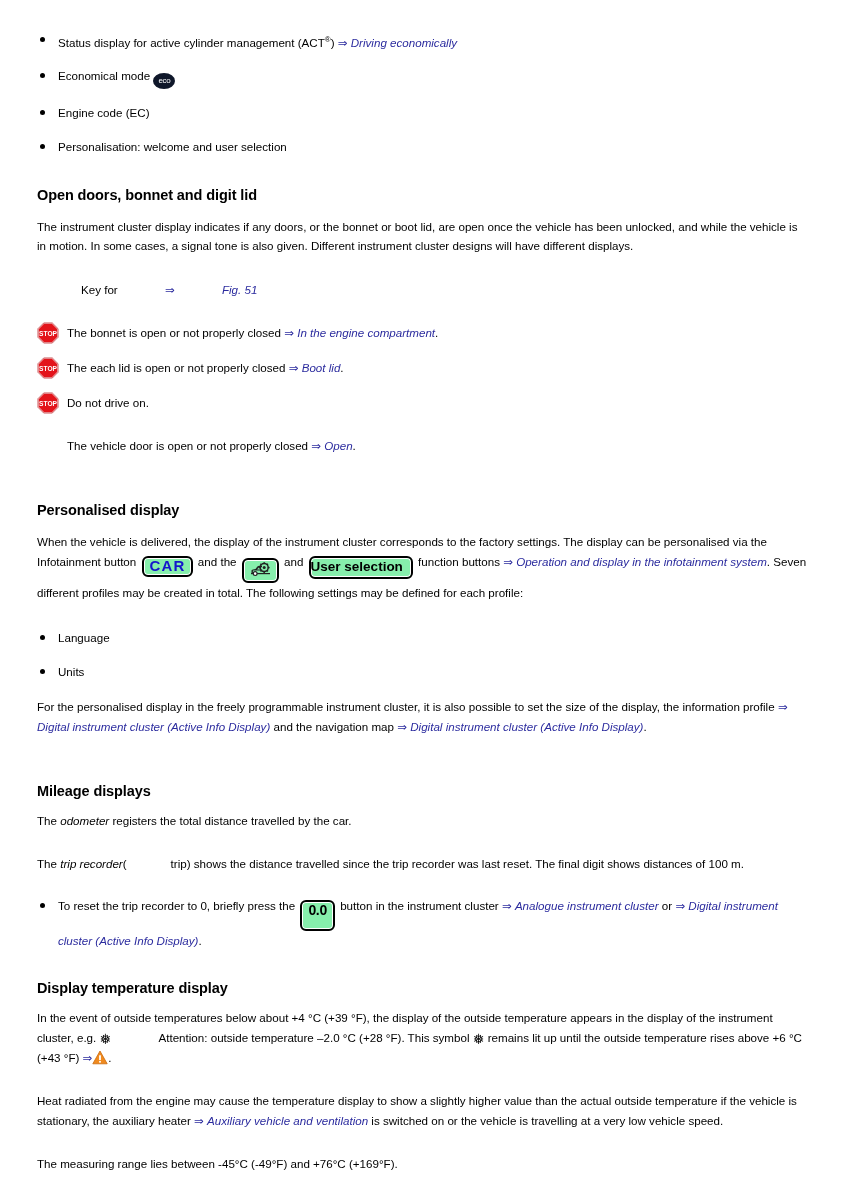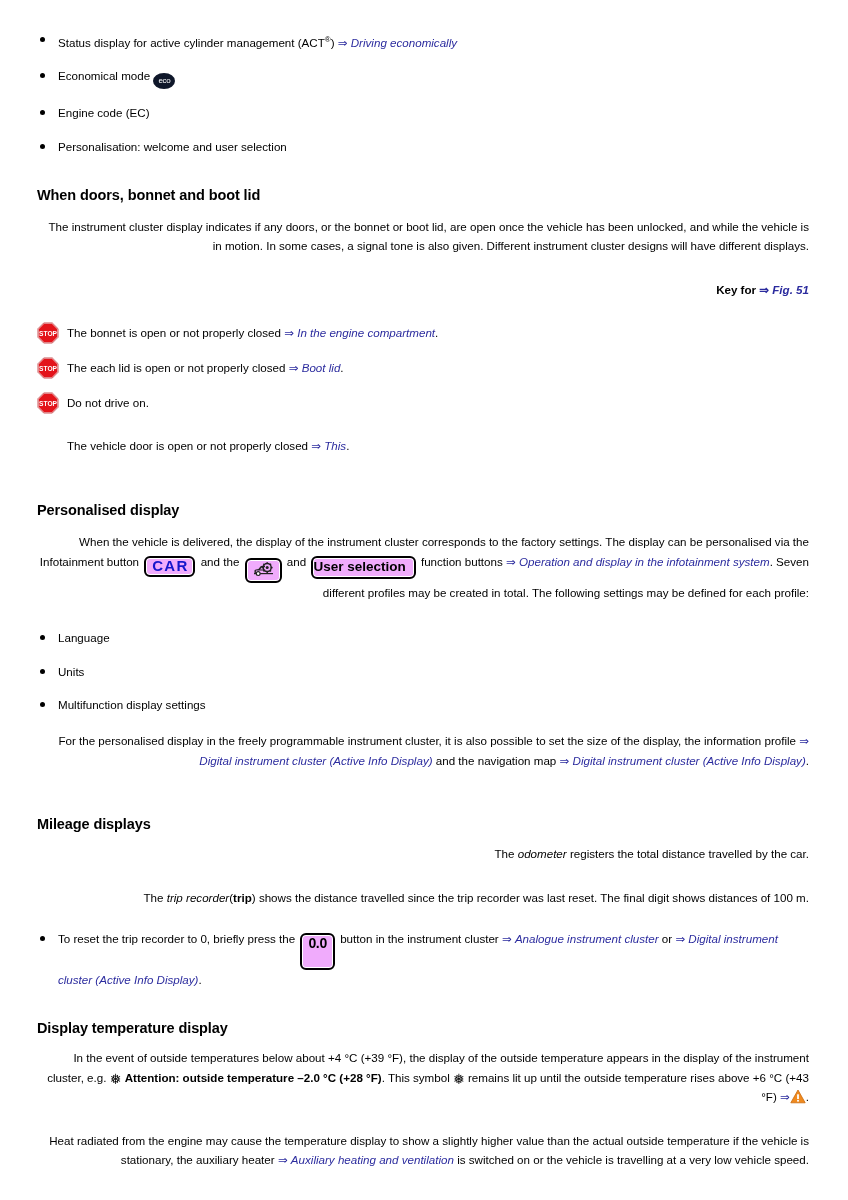--- a/index.html
+++ b/index.html
@@ -34,32 +34,32 @@
     font-weight: bold;
     color: #000;
     letter-spacing: -0.1px;
     margin: 0;
   }
   p.para {
     font-size: 11.6px;
     line-height: 19.6px;
     margin: 0;
     color: #000;
-    text-align: right;
+    text-align: left;
   }
   .lnk {
     color: #2b2b9e;
     font-style: italic;
   }
   .arrow {
     color: #2b2b9e;
     font-style: normal;
   }
   .it { font-style: italic; }
-  .bd { font-weight: bold; }
+  .bd { font-weight: normal; margin-left: 44px; }
 
   
   ul.bullets {
     list-style: none;
     margin: 0;
     padding: 0;
   }
   ul.bullets > li {
     position: relative;
     padding-left: 21px;
@@ -145,21 +145,21 @@
     padding-left: 30px;
     font-size: 11.6px;
     line-height: 19.6px;
   }
 
   
   .btn-chip {
     display: inline-block;
     border: 2px solid #000;
     border-radius: 6px;
-    background: #f0abfc;
+    background: #86efac;
     box-shadow: 0 0 0 1px #fff inset;
     padding: 1px 7px 2px 7px;
     line-height: 16px;
     vertical-align: -5px;
     margin: 0 2px;
   }
   .btn-car {
     color: #1515cc;
     font-weight: bold;
     font-size: 15px;
@@ -169,21 +169,21 @@
   }
   .btn-user {
     font-weight: bold;
     font-size: 13.5px;
     padding: 1px 8px 2px 0;
   }
   .btn-zero {
     font-weight: bold;
     font-size: 14px;
     letter-spacing: -0.3px;
-    padding: 0px 6px 17px 6px;
+    padding: 0px 6px 11px 6px;
   }
   .btn-icon {
     padding: 1px 6px 0px 6px;
     vertical-align: -7px;
   }
   .sp-10 { height: 10px; }
   .sp-12 { height: 12px; }
   .sp-14 { height: 14px; }
   .sp-16 { height: 16px; }
   .sp-22 { height: 22px; }
@@ -211,21 +211,21 @@
       <li>
         <span>Engine code (EC)</span>
       </li>
       <li>
         <span>Personalisation: welcome and user selection</span>
       </li>
     </ul>
 
     <div class="sp-30"></div>
 
-    <h2 class="h2">When doors, bonnet and boot lid</h2>
+    <h2 class="h2">Open doors, bonnet and digit lid</h2>
     <div class="sp-14"></div>
     <p class="para">The instrument cluster display indicates if any doors, or the bonnet or boot lid, are open once the vehicle has been unlocked, and while the vehicle is in motion. In some cases, a signal tone is also given. Different instrument cluster designs will have different displays.</p>
 
     <div class="sp-24"></div>
 
     <p class="para">
       <span class="bd">Key for</span>
       <span class="arrow bd">⇒</span>
       <span class="lnk bd">Fig. 51</span>
     </p>
@@ -280,21 +280,21 @@
         <div class="ktext">
           <span>Do not drive on.</span>
         </div>
       </div>
 
       <div class="sp-10"></div>
 
       <div class="keyplain">
         <span>The vehicle door is open or not properly closed</span>
         <span class="arrow">⇒</span>
-        <span class="lnk">This</span><span>.</span>
+        <span class="lnk">Open</span><span>.</span>
       </div>
     </div>
 
     <div class="sp-46"></div>
 
     <h2 class="h2">Personalised display</h2>
     <div class="sp-14"></div>
     <p class="para"><span>When the vehicle is delivered, the display of the instrument cluster corresponds to the factory settings. The display can be personalised via the Infotainment button</span>
       <span class="btn-chip btn-car">CAR</span>
       <span>and the</span>
@@ -321,21 +321,20 @@
       <span class="btn-chip btn-user">User selection</span>
       <span>function buttons</span>
       <span class="arrow">⇒</span>
       <span class="lnk">Operation and display in the infotainment system</span><span>. Seven different profiles may be created in total. The following settings may be defined for each profile:</span></p>
 
     <div class="sp-26"></div>
 
     <ul class="bullets">
       <li><span>Language</span></li>
       <li><span>Units</span></li>
-      <li><span>Multifunction display settings</span></li>
     </ul>
 
     <div class="sp-16"></div>
 
     <p class="para"><span>For the personalised display in the freely programmable instrument cluster, it is also possible to set the size of the display, the information profile</span>
       <span class="arrow">⇒</span>
       <span class="lnk">Digital instrument cluster (Active Info Display)</span>
       <span>and the navigation map</span>
       <span class="arrow">⇒</span>
       <span class="lnk">Digital instrument cluster (Active Info Display)</span><span>.</span></p>
@@ -380,21 +379,21 @@
       <span class="arrow">⇒</span><span class="warn-tri"><svg width="16" height="15" viewBox="0 0 16 15" xmlns="http://www.w3.org/2000/svg">
         <path d="M8 1 L15.2 13.8 L0.8 13.8 Z" fill="#f08a1e" stroke="#c96a0c" stroke-width="0.8" stroke-linejoin="round"></path>
         <rect x="7.1" y="5.3" width="1.8" height="4.8" fill="#ffffff"></rect>
         <rect x="7.1" y="11.0" width="1.8" height="1.6" fill="#ffffff"></rect>
       </svg></span><span>.</span></p>
 
     <div class="sp-24"></div>
 
     <p class="para"><span>Heat radiated from the engine may cause the temperature display to show a slightly higher value than the actual outside temperature if the vehicle is stationary, the auxiliary heater</span>
       <span class="arrow">⇒</span>
-      <span class="lnk">Auxiliary heating and ventilation</span>
+      <span class="lnk">Auxiliary vehicle and ventilation</span>
       <span>is switched on or the vehicle is travelling at a very low vehicle speed.</span></p>
 
     <div class="sp-24"></div>
 
     <p class="para">The measuring range lies between -45°C (-49°F) and +76°C (+169°F).</p>
 
     <div class="sp-46"></div>
 
   </div>
 </div>

